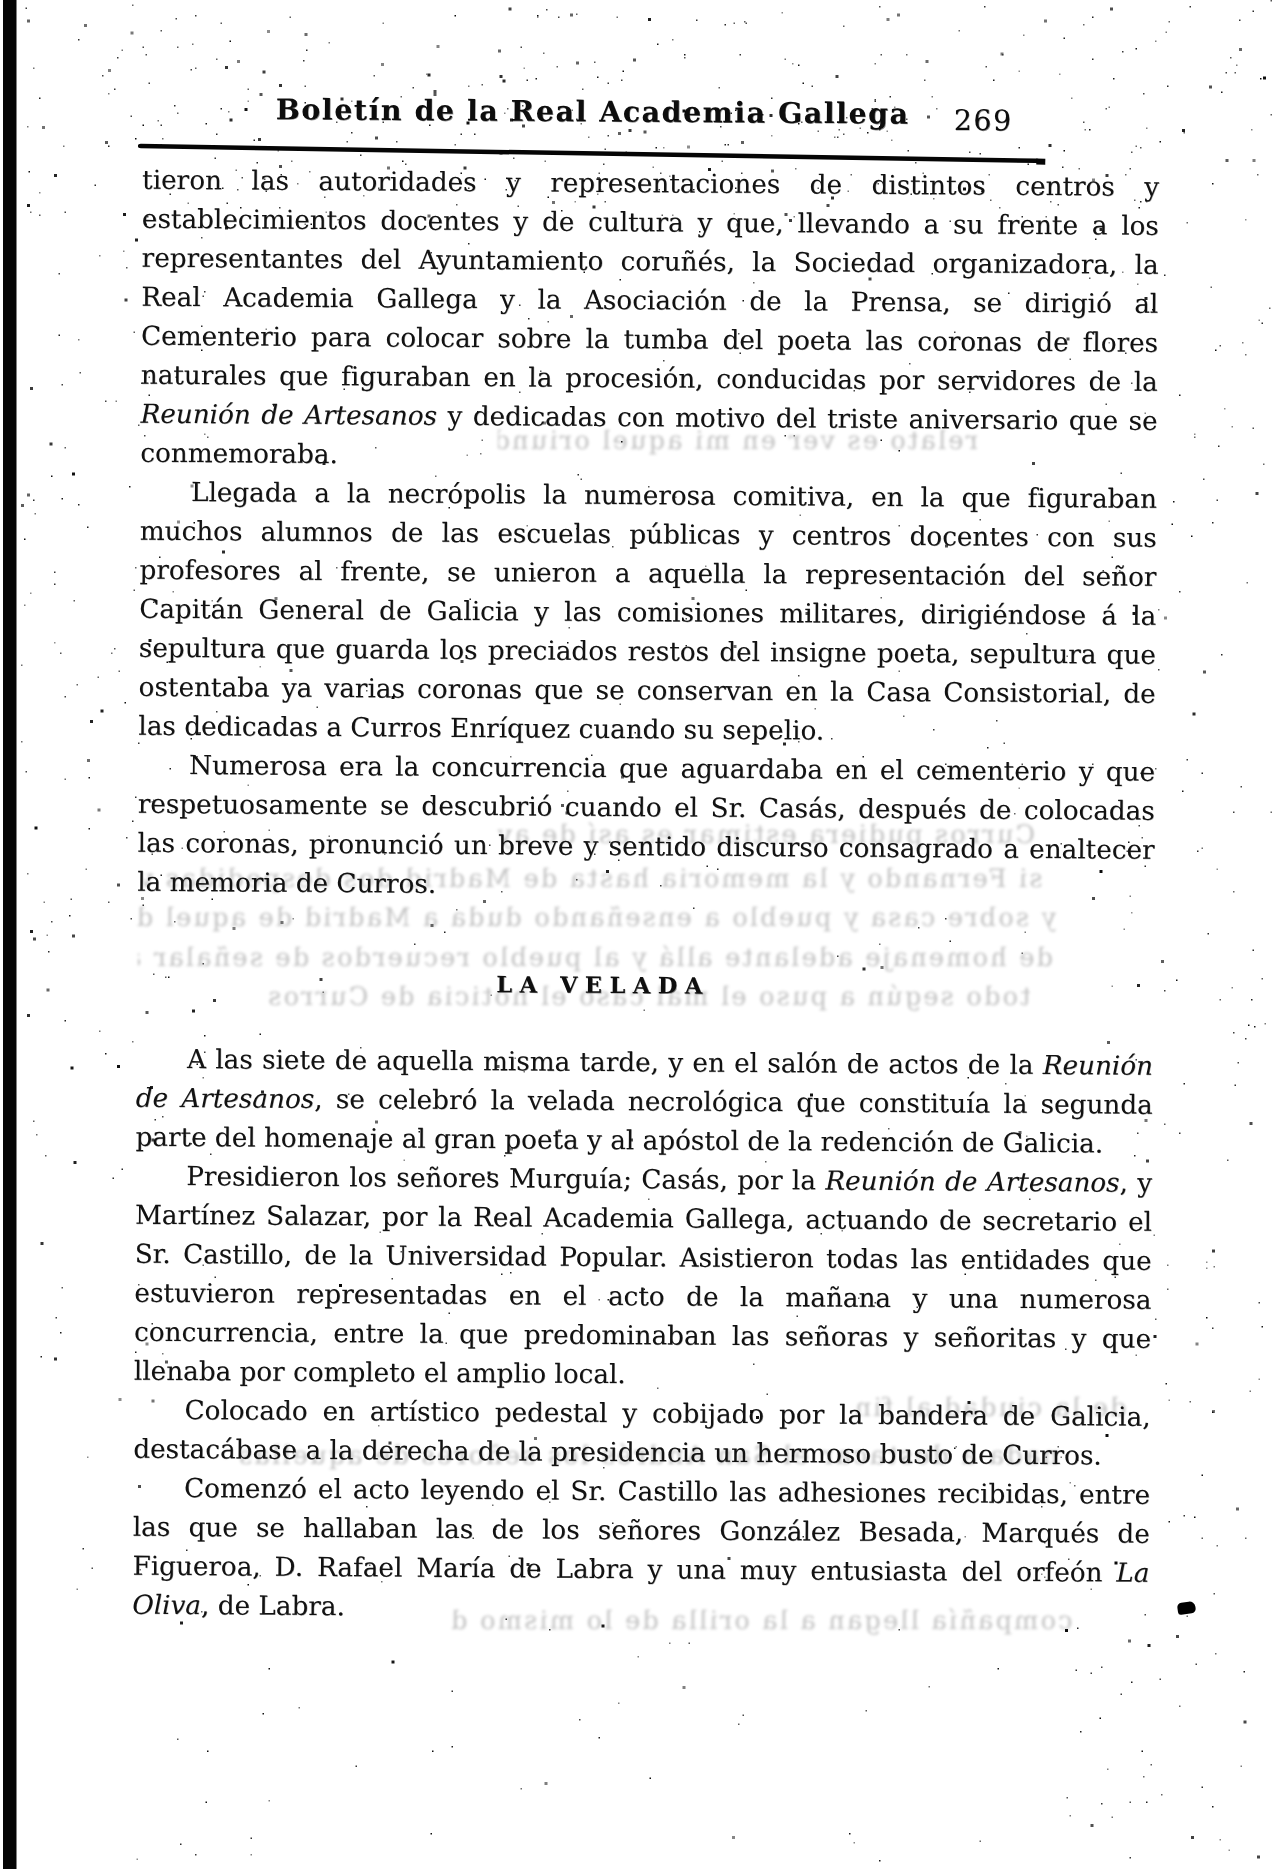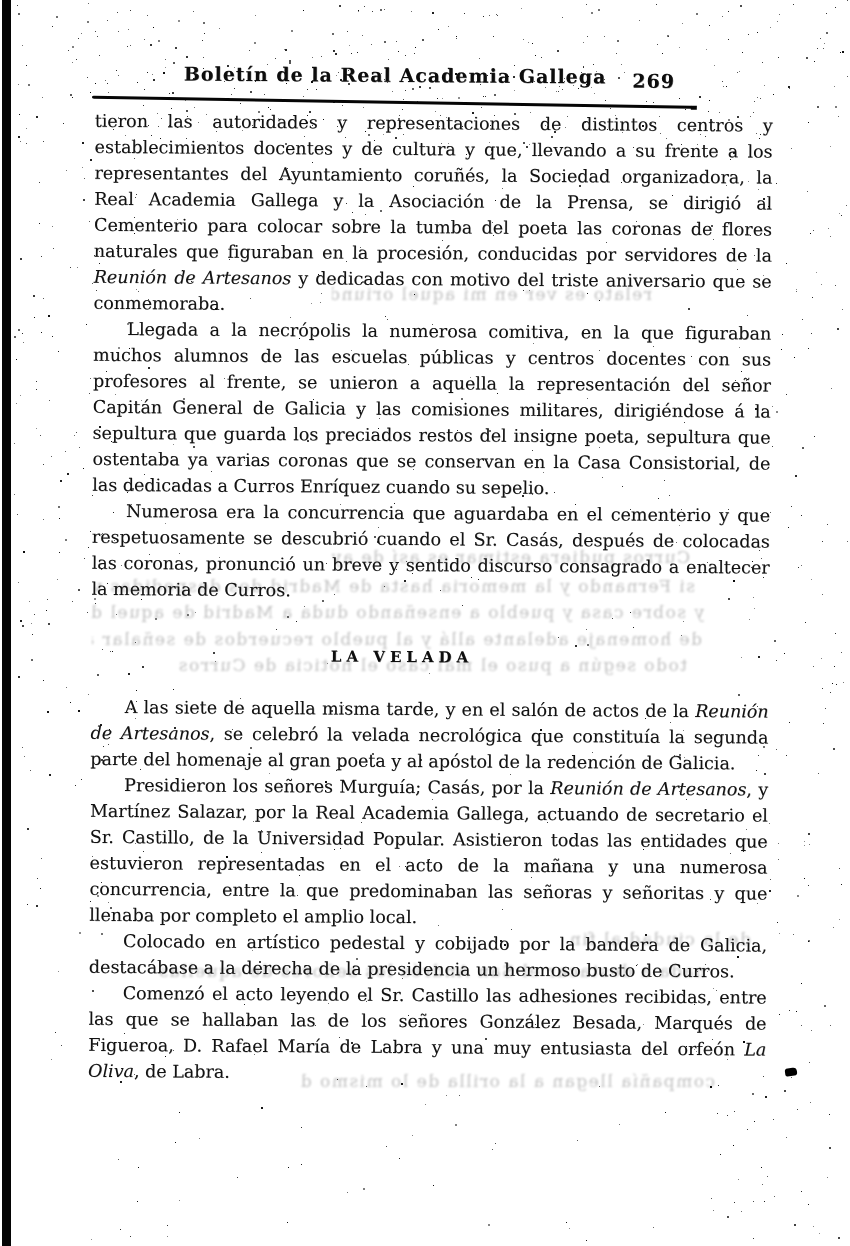--- a/index.html
+++ b/index.html
@@ -29,21 +29,21 @@
   .running-header{
     position:absolute;top:62px;left:95px;width:600px;
     text-align:center;color:#0d0d0d;
   }
   .journal-title{
     font-size:19px;font-weight:bold;letter-spacing:1px;
     text-shadow:0.4px 0.4px 0 rgba(0,0,0,.45);
   }
   .folio{
     position:absolute;right:20px;top:4px;
-    font-size:19px;font-weight:bold;letter-spacing:1px;
+    font-size:19px;font-weight:normal;letter-spacing:1px;
     text-shadow:0.4px 0.4px 0 rgba(0,0,0,.45);
   }
   .header-rule{
     position:absolute;top:96px;left:92px;width:601px;height:3px;
     background:#050505;border-radius:2px/1.5px;
     transform:rotate(0.55deg);transform-origin:left center;
   }
   .header-rule::after{
     content:"";position:absolute;right:-4px;top:0;width:6px;height:4px;background:#050505;
   }

